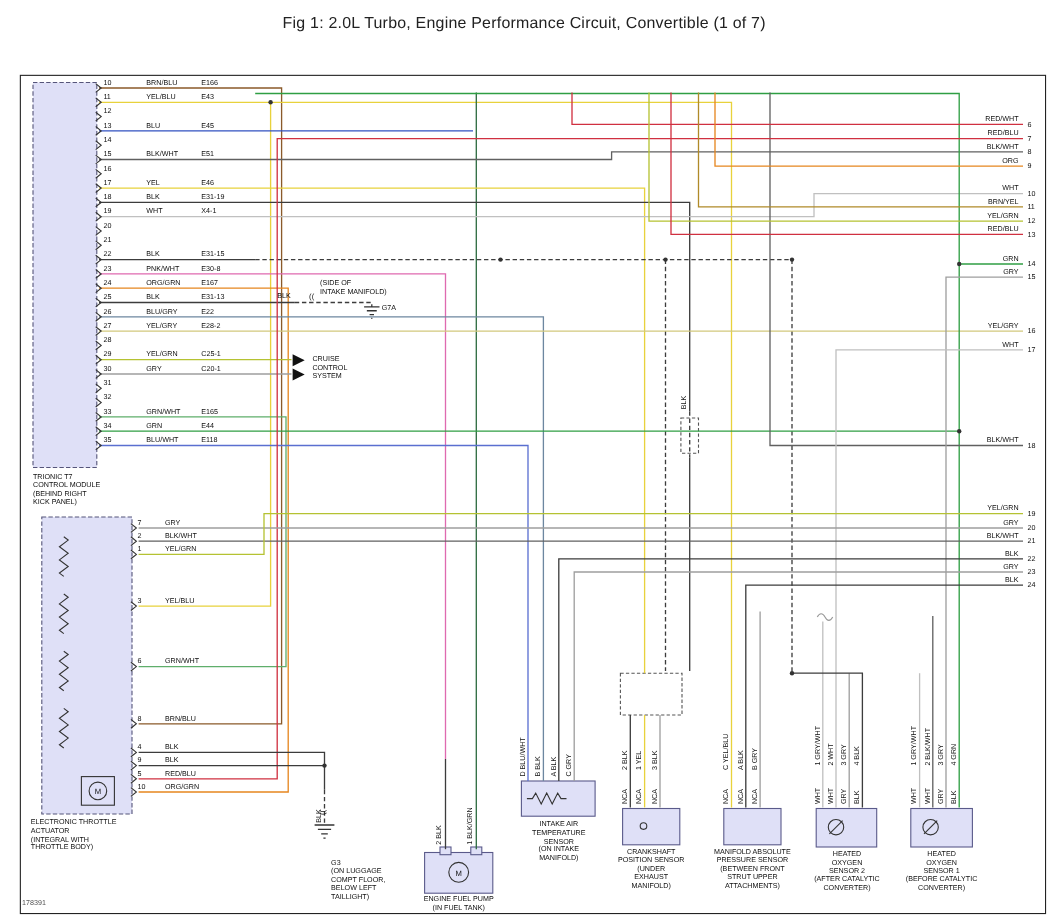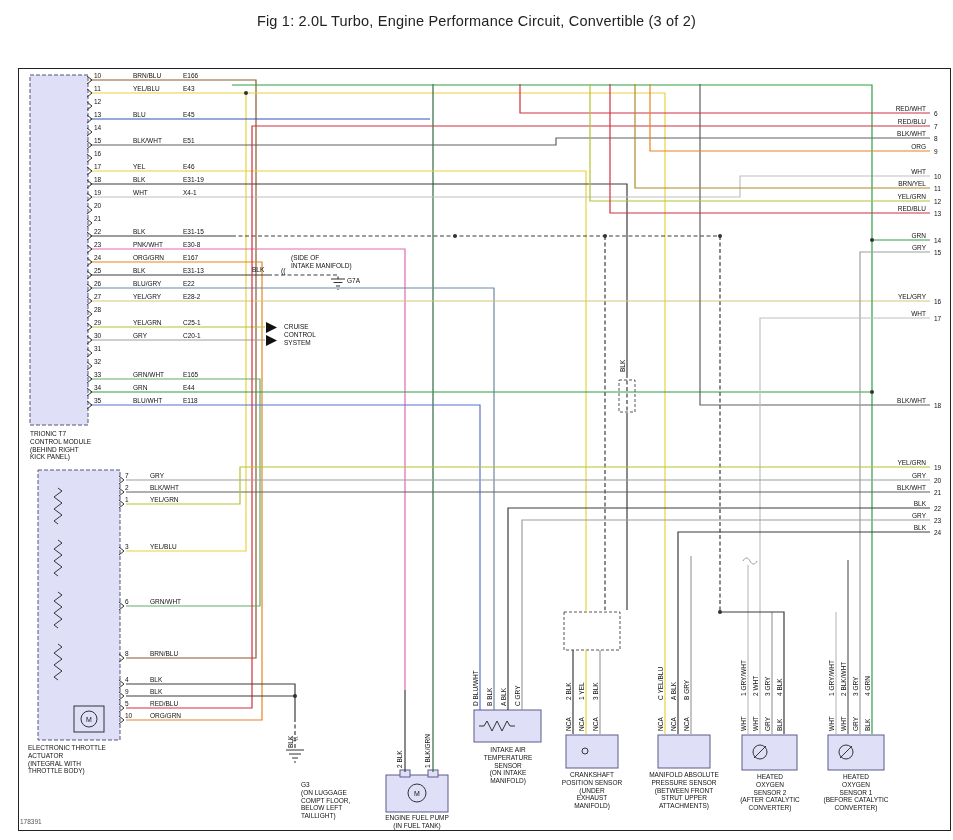--- a/index.html
+++ b/index.html
@@ -29,21 +29,21 @@
   .w-yel{stroke:#e8d23c}.w-blu{stroke:#3050c0}.w-bwh{stroke:#5a6fd0}
   .w-grn{stroke:#2f9e43}.w-gwt{stroke:#5fae6b}.w-red{stroke:#d03040}
   .w-pnk{stroke:#df6ab0}.w-org{stroke:#e6861f}.w-brn{stroke:#8a5a2a}
   .w-byl{stroke:#b08a28}.w-ygn{stroke:#b5c232}.w-ygy{stroke:#d2c87c}
   .w-bgy{stroke:#6d87a0}.w-bwt{stroke:#606060}.w-bgn{stroke:#2d6b40}
 </style>
 </head>
 <body>
 
 <div id="page">
-  <div id="title">Fig 1: 2.0L Turbo, Engine Performance Circuit, Convertible (3 of 2)</div>
+  <div id="title">Fig 1: 2.0L Turbo, Engine Performance Circuit, Convertible (1 of 7)</div>
   <div id="border"></div>
 
   <svg id="wires" width="953" height="840" viewBox="0 0 953 840">
 
     <g>
       <rect class="dashedbox" x="30" y="75" width="58" height="350"></rect>
       <rect class="dashedbox" x="38" y="470" width="82" height="270"></rect>
       <rect class="box" x="386" y="775" width="62" height="37"></rect>
       <rect class="box" x="400" y="770" width="10" height="7"></rect>
       <rect class="box" x="428" y="770" width="10" height="7"></rect>

